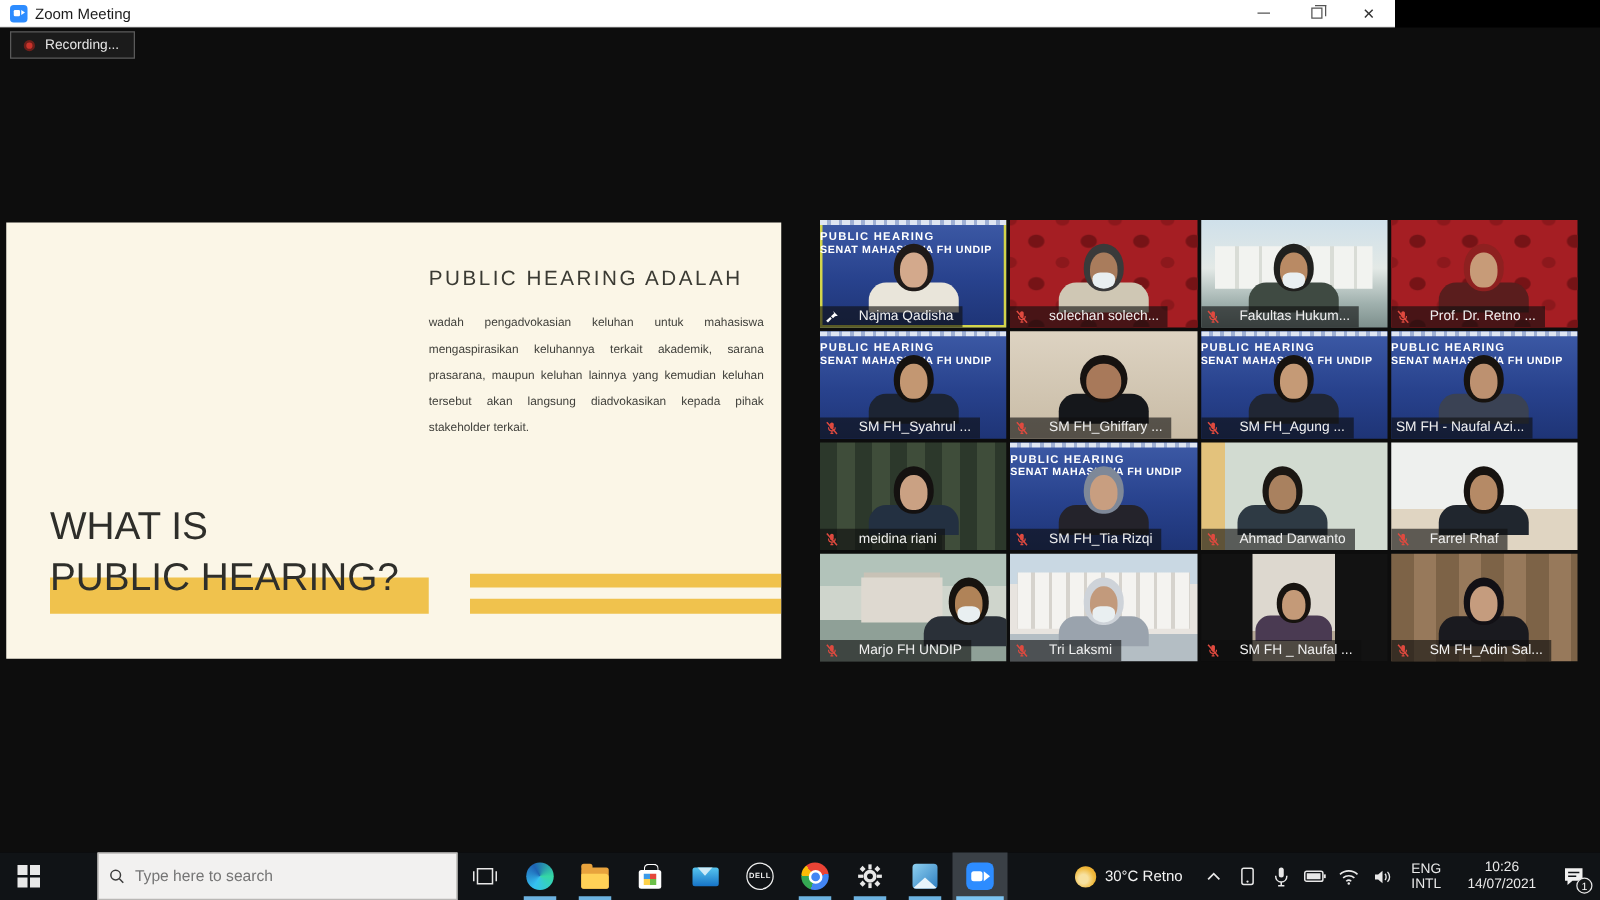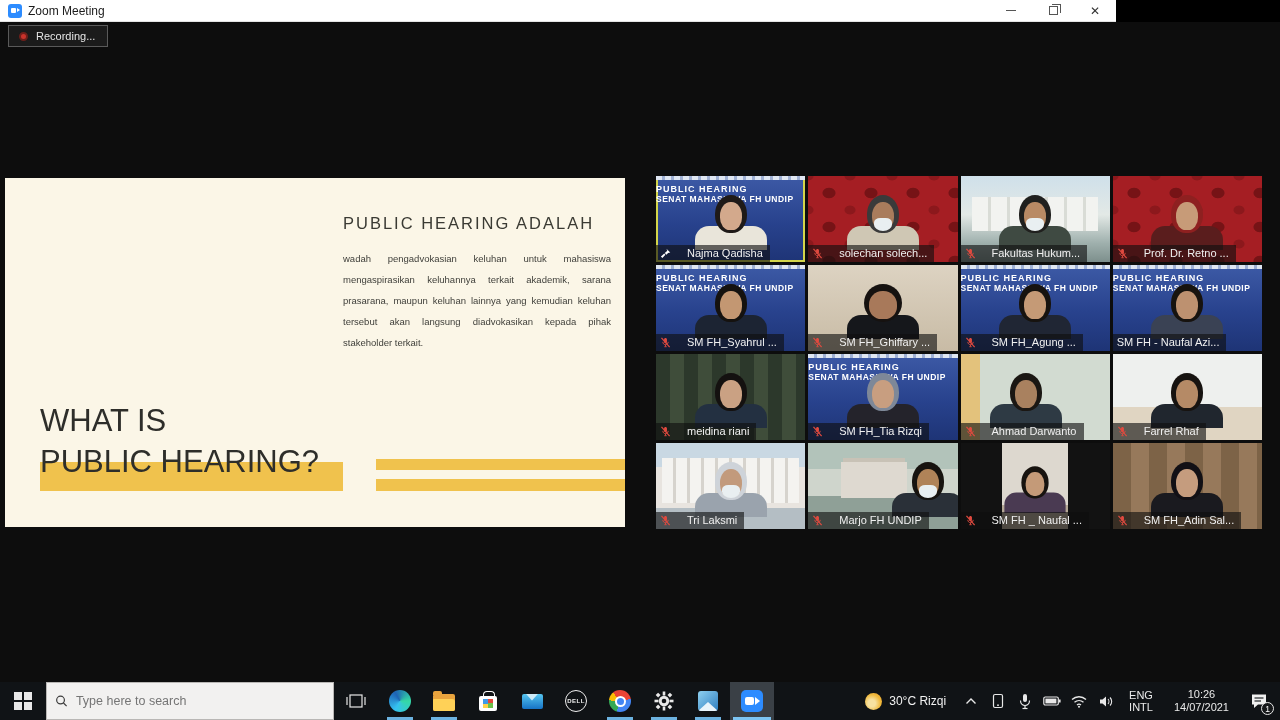--- a/index.html
+++ b/index.html
@@ -122,21 +122,21 @@
   .t14 .person { left:80%; }
   .t15 .person { transform:translateX(-50%) scale(.85); }
 
   
   .taskbar { position:absolute; bottom:0; left:0; width:1280px; height:38px;
     background:#101316; display:flex; align-items:stretch; color:#eaeaea; }
   .tb-btn { width:46px; display:flex; align-items:center; justify-content:center; position:relative; }
   .start-logo { display:grid; grid-template-columns:8px 8px; grid-auto-rows:8px; gap:1.5px; }
   .start-logo div { background:#e8e8e8; }
   .searchbox { width:288px; background:#f2f1f0; border:1px solid #b9b7b5; display:flex;
-    align-items:center; padding:0 8px; gap:8px; }
+    align-items:center; padding:0 8px; gap:8px;margin-left:32px; }
   .searchbox input { border:none; outline:none; background:transparent; font-size:12.5px;
     color:#3c3c3c; width:100%; font-family:"Liberation Sans",sans-serif; }
   .tb-app { width:44px; display:flex; align-items:center; justify-content:center; position:relative; }
   .tb-app.running::after { content:""; position:absolute; bottom:0; left:9px; right:9px; height:3px;
     background:#6cb2e0; }
   .tb-app.active { background:#3a4046; }
   .tb-app.active::after { left:3px; right:3px; background:#7cc4f2; }
 
   .i-edge { width:22px; height:22px; border-radius:50%;
     background:conic-gradient(from 210deg,#35c1f1,#1e63b4,#35d8a4,#35c1f1); }
@@ -450,55 +450,55 @@
           <svg viewBox="0 0 12 12">
               <path d="M6 1c-.9 0-1.6.7-1.6 1.6v2.7c0 .9.7 1.6 1.6 1.6s1.6-.7 1.6-1.6V2.6C7.6 1.7 6.9 1 6 1z" fill="#e04a3f"></path>
               <path d="M3.1 5.3v.2c0 1.6 1.3 2.9 2.9 2.9s2.9-1.3 2.9-2.9v-.2" stroke="#e04a3f" fill="none"></path>
               <path d="M6 8.4v1.9M4.7 10.6h2.6" stroke="#e04a3f"></path>
               <path d="M1.6.9l8.9 10.2" stroke="#e04a3f" stroke-width="1.3"></path>
             </svg>
           <span>Farrel Rhaf</span>
         </div>
       </div>
 
+      <div class="tile t14">
+        <div class="person masked">
+          <div class="p-head">
+              <div class="p-face"></div>
+              <div class="p-mask"></div>
+            </div>
+            <div class="p-torso"></div>
+        </div>
+        <div class="namebar">
+          <svg viewBox="0 0 12 12">
+              <path d="M6 1c-.9 0-1.6.7-1.6 1.6v2.7c0 .9.7 1.6 1.6 1.6s1.6-.7 1.6-1.6V2.6C7.6 1.7 6.9 1 6 1z" fill="#e04a3f"></path>
+              <path d="M3.1 5.3v.2c0 1.6 1.3 2.9 2.9 2.9s2.9-1.3 2.9-2.9v-.2" stroke="#e04a3f" fill="none"></path>
+              <path d="M6 8.4v1.9M4.7 10.6h2.6" stroke="#e04a3f"></path>
+              <path d="M1.6.9l8.9 10.2" stroke="#e04a3f" stroke-width="1.3"></path>
+            </svg>
+          <span>Marjo FH UNDIP</span>
+        </div>
+      </div>
+
       <div class="tile t13">
         <div class="person masked">
           <div class="p-head">
               <div class="p-face"></div>
               <div class="p-mask"></div>
             </div>
             <div class="p-torso"></div>
         </div>
         <div class="namebar">
           <svg viewBox="0 0 12 12">
               <path d="M6 1c-.9 0-1.6.7-1.6 1.6v2.7c0 .9.7 1.6 1.6 1.6s1.6-.7 1.6-1.6V2.6C7.6 1.7 6.9 1 6 1z" fill="#e04a3f"></path>
               <path d="M3.1 5.3v.2c0 1.6 1.3 2.9 2.9 2.9s2.9-1.3 2.9-2.9v-.2" stroke="#e04a3f" fill="none"></path>
               <path d="M6 8.4v1.9M4.7 10.6h2.6" stroke="#e04a3f"></path>
               <path d="M1.6.9l8.9 10.2" stroke="#e04a3f" stroke-width="1.3"></path>
             </svg>
           <span>Tri Laksmi</span>
-        </div>
-      </div>
-
-      <div class="tile t14">
-        <div class="person masked">
-          <div class="p-head">
-              <div class="p-face"></div>
-              <div class="p-mask"></div>
-            </div>
-            <div class="p-torso"></div>
-        </div>
-        <div class="namebar">
-          <svg viewBox="0 0 12 12">
-              <path d="M6 1c-.9 0-1.6.7-1.6 1.6v2.7c0 .9.7 1.6 1.6 1.6s1.6-.7 1.6-1.6V2.6C7.6 1.7 6.9 1 6 1z" fill="#e04a3f"></path>
-              <path d="M3.1 5.3v.2c0 1.6 1.3 2.9 2.9 2.9s2.9-1.3 2.9-2.9v-.2" stroke="#e04a3f" fill="none"></path>
-              <path d="M6 8.4v1.9M4.7 10.6h2.6" stroke="#e04a3f"></path>
-              <path d="M1.6.9l8.9 10.2" stroke="#e04a3f" stroke-width="1.3"></path>
-            </svg>
-          <span>Marjo FH UNDIP</span>
         </div>
       </div>
 
       <div class="tile t15">
         <div class="person">
           <div class="p-head">
               <div class="p-face"></div>
             </div>
             <div class="p-torso"></div>
         </div>
@@ -597,21 +597,21 @@
       </div>
     <div class="tb-app running active">
         <div class="i-zoomapp"></div>
       </div>
 
     <div class="tray">
       <div class="weather">
         <div class="sun"></div>
         <div class="weather-text">
           <span>30°C</span>
-          <span>Rizqi</span>
+          <span>Retno</span>
         </div>
       </div>
       <div class="tray-ic">
         <svg width="12" height="8" viewBox="0 0 12 8">
           <path d="M1.5 6.5L6 2l4.5 4.5" fill="none" stroke="#e8e8e8" stroke-width="1.4"></path>
         </svg>
       </div>
       <div class="tray-ic">
         <svg width="14" height="16" viewBox="0 0 14 16">
           <rect x="2.5" y="1.5" width="9" height="13" rx="1.5" fill="none" stroke="#e8e8e8" stroke-width="1.2"></rect>

